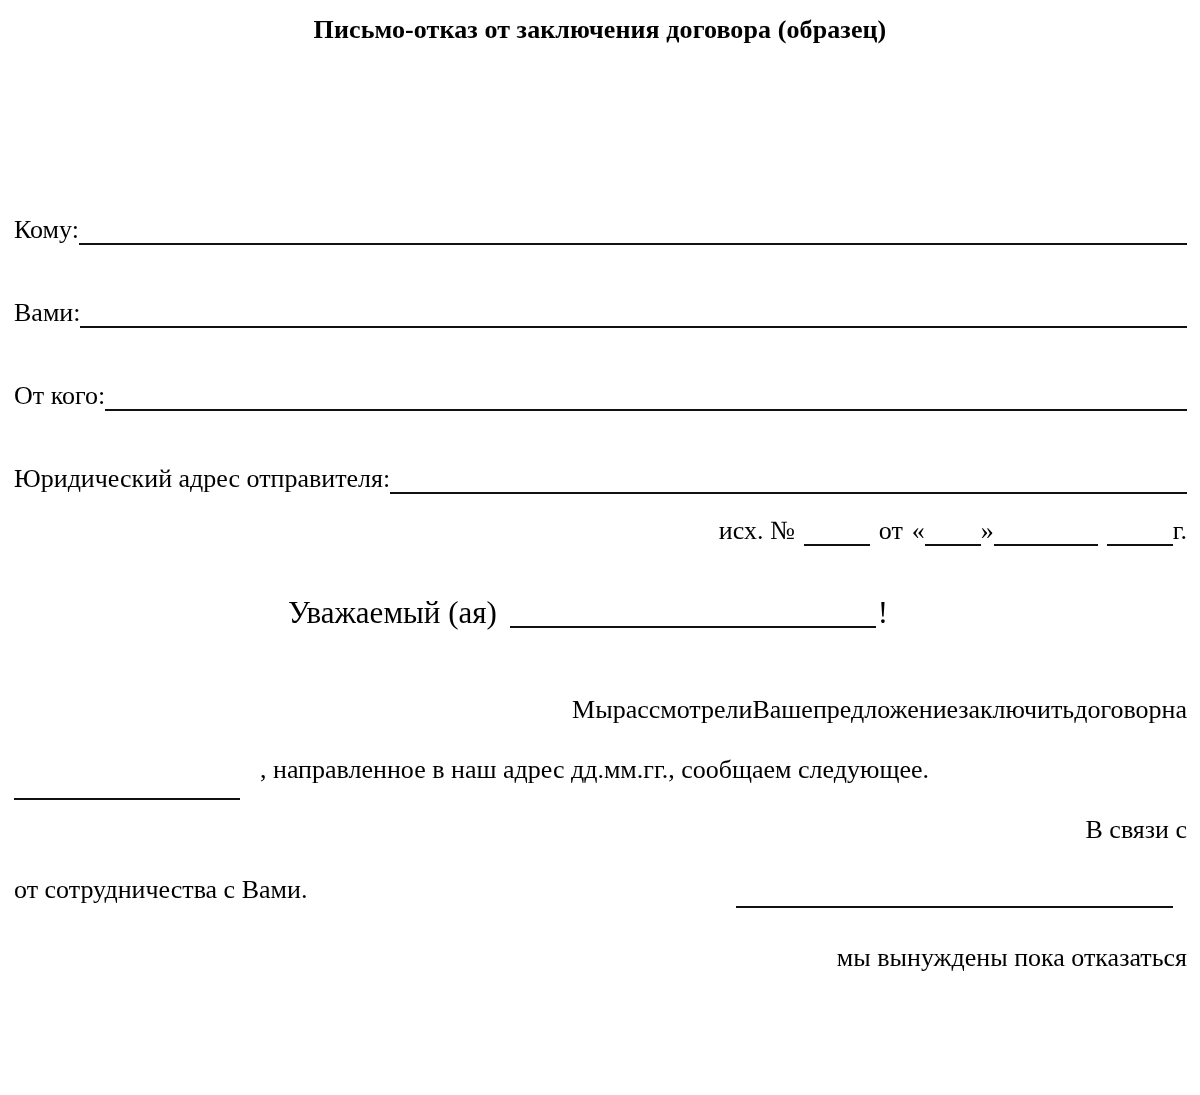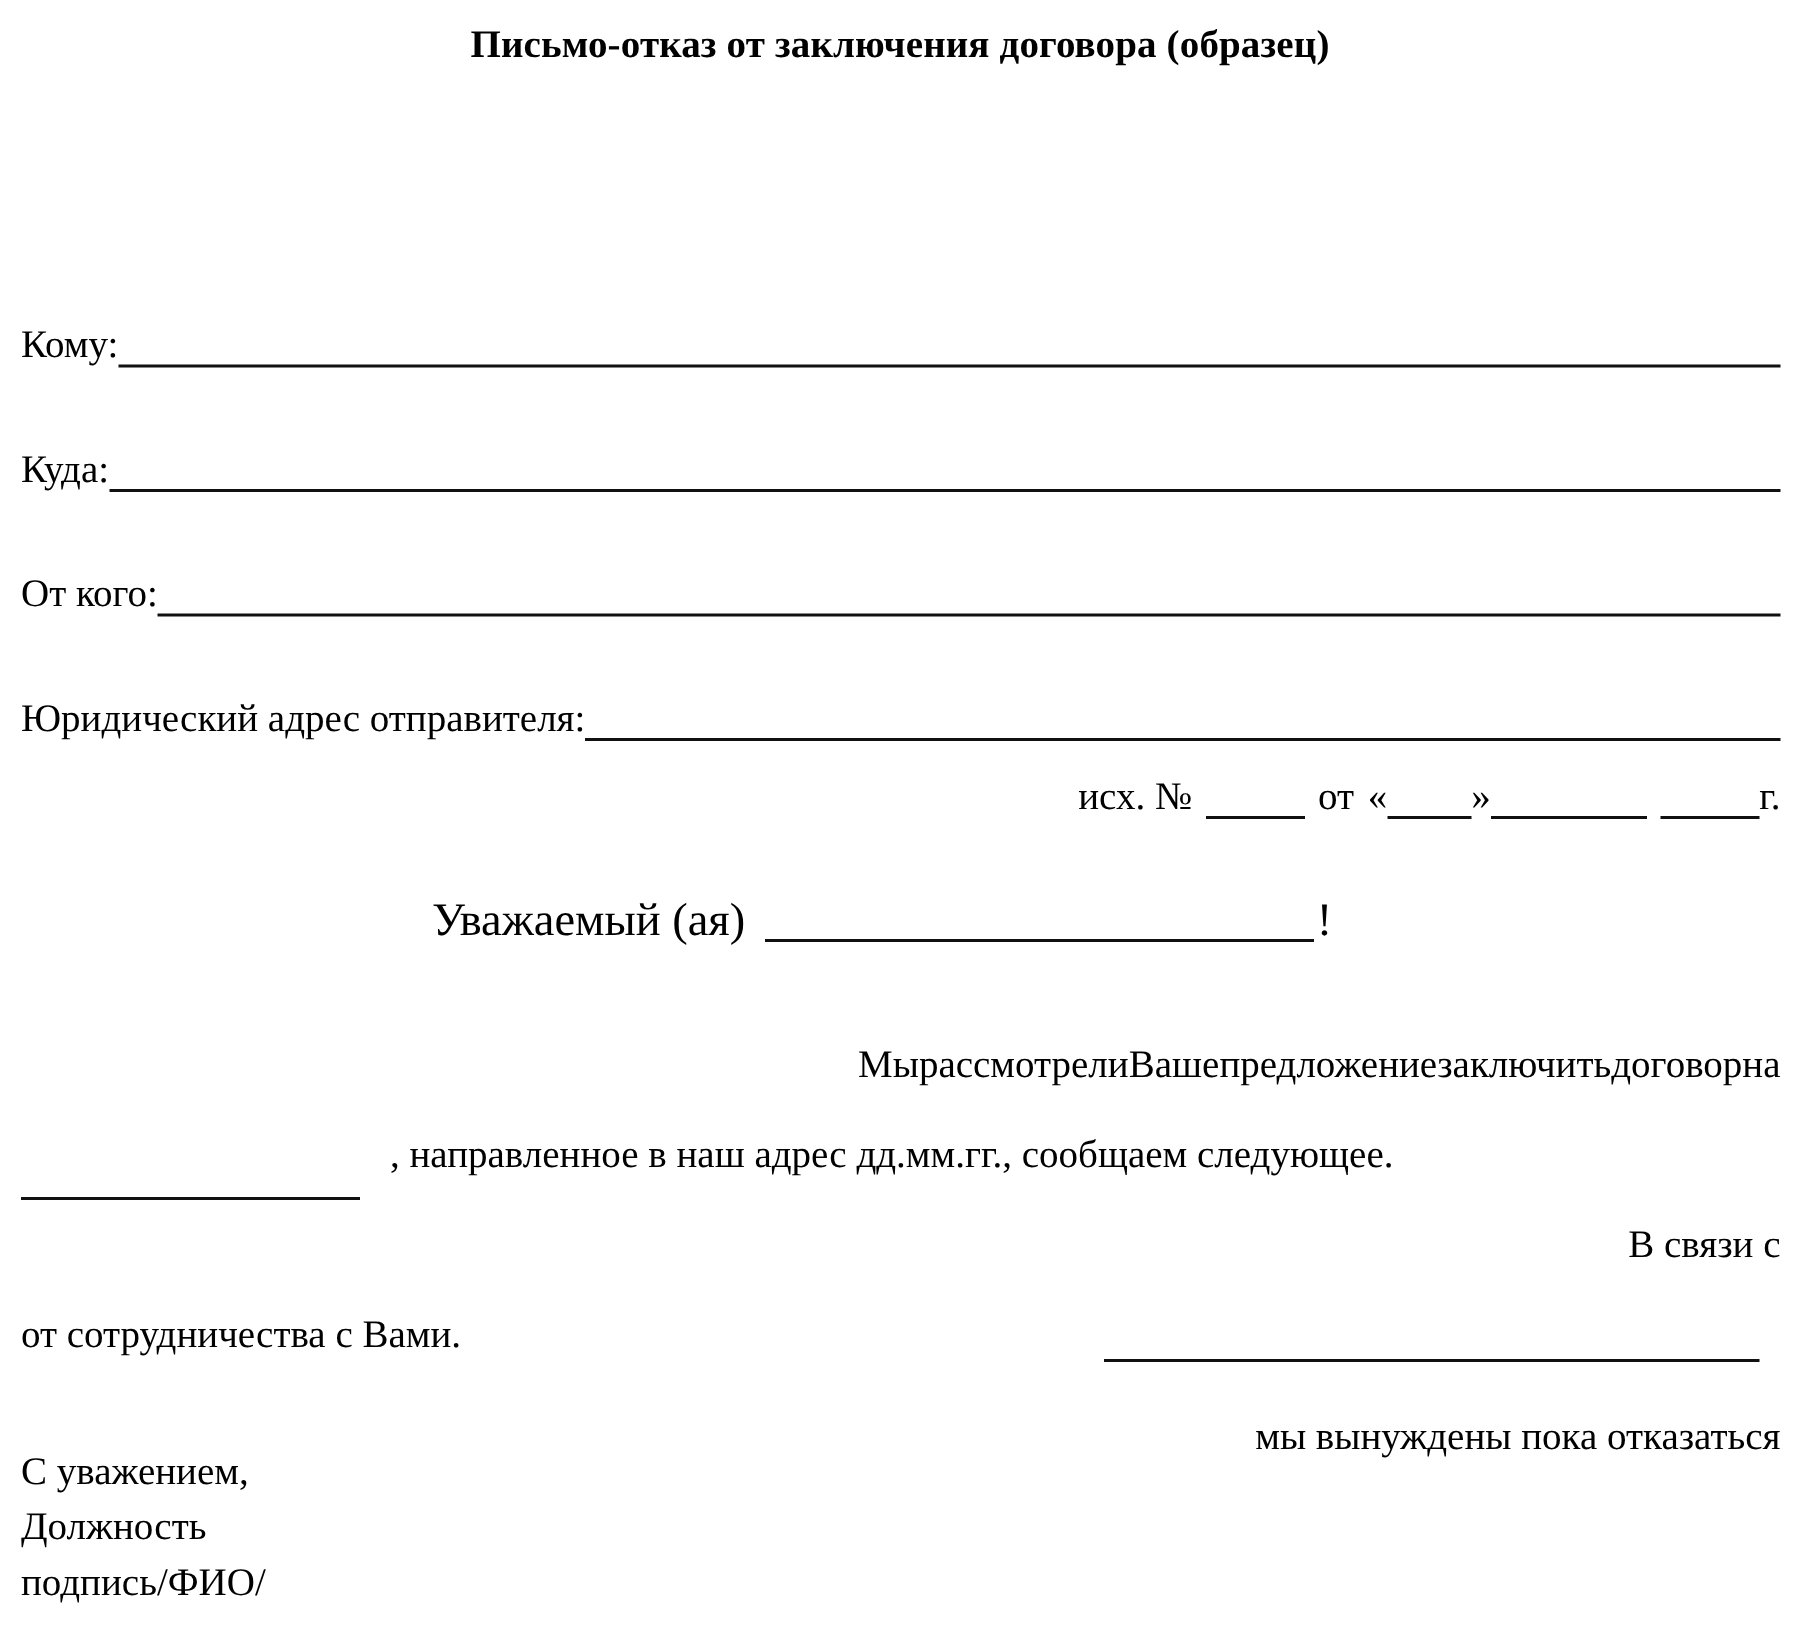--- a/index.html
+++ b/index.html
@@ -163,21 +163,21 @@
   <div class="doc-title">Письмо-отказ от заключения договора (образец)</div>
 
   <div class="header-block">
 
     <div class="header-row">
       <span class="field-label">Кому:</span>
       <span class="fill-line fill-grow"></span>
     </div>
 
     <div class="header-row">
-      <span class="field-label">Куда:</span>
+      <span class="field-label">Вами:</span>
       <span class="fill-line fill-grow"></span>
     </div>
 
     <div class="header-row">
       <span class="field-label">От кого:</span>
       <span class="fill-line fill-grow"></span>
     </div>
 
     <div class="header-row">
       <span class="field-label">Юридический адрес отправителя:</span>
@@ -230,19 +230,14 @@
       <span class="fill-line u-reason"></span>
       <span>мы вынуждены пока отказаться</span>
     </div>
 
     <div class="para-line">
       <span>от сотрудничества с Вами.</span>
     </div>
 
   </div>
 
-  <div class="closing">
-    <div>С уважением,</div>
-    <div>Должность</div>
-    <div>подпись/ФИО/</div>
-  </div>
 
 </div>
 
 </body></html>

